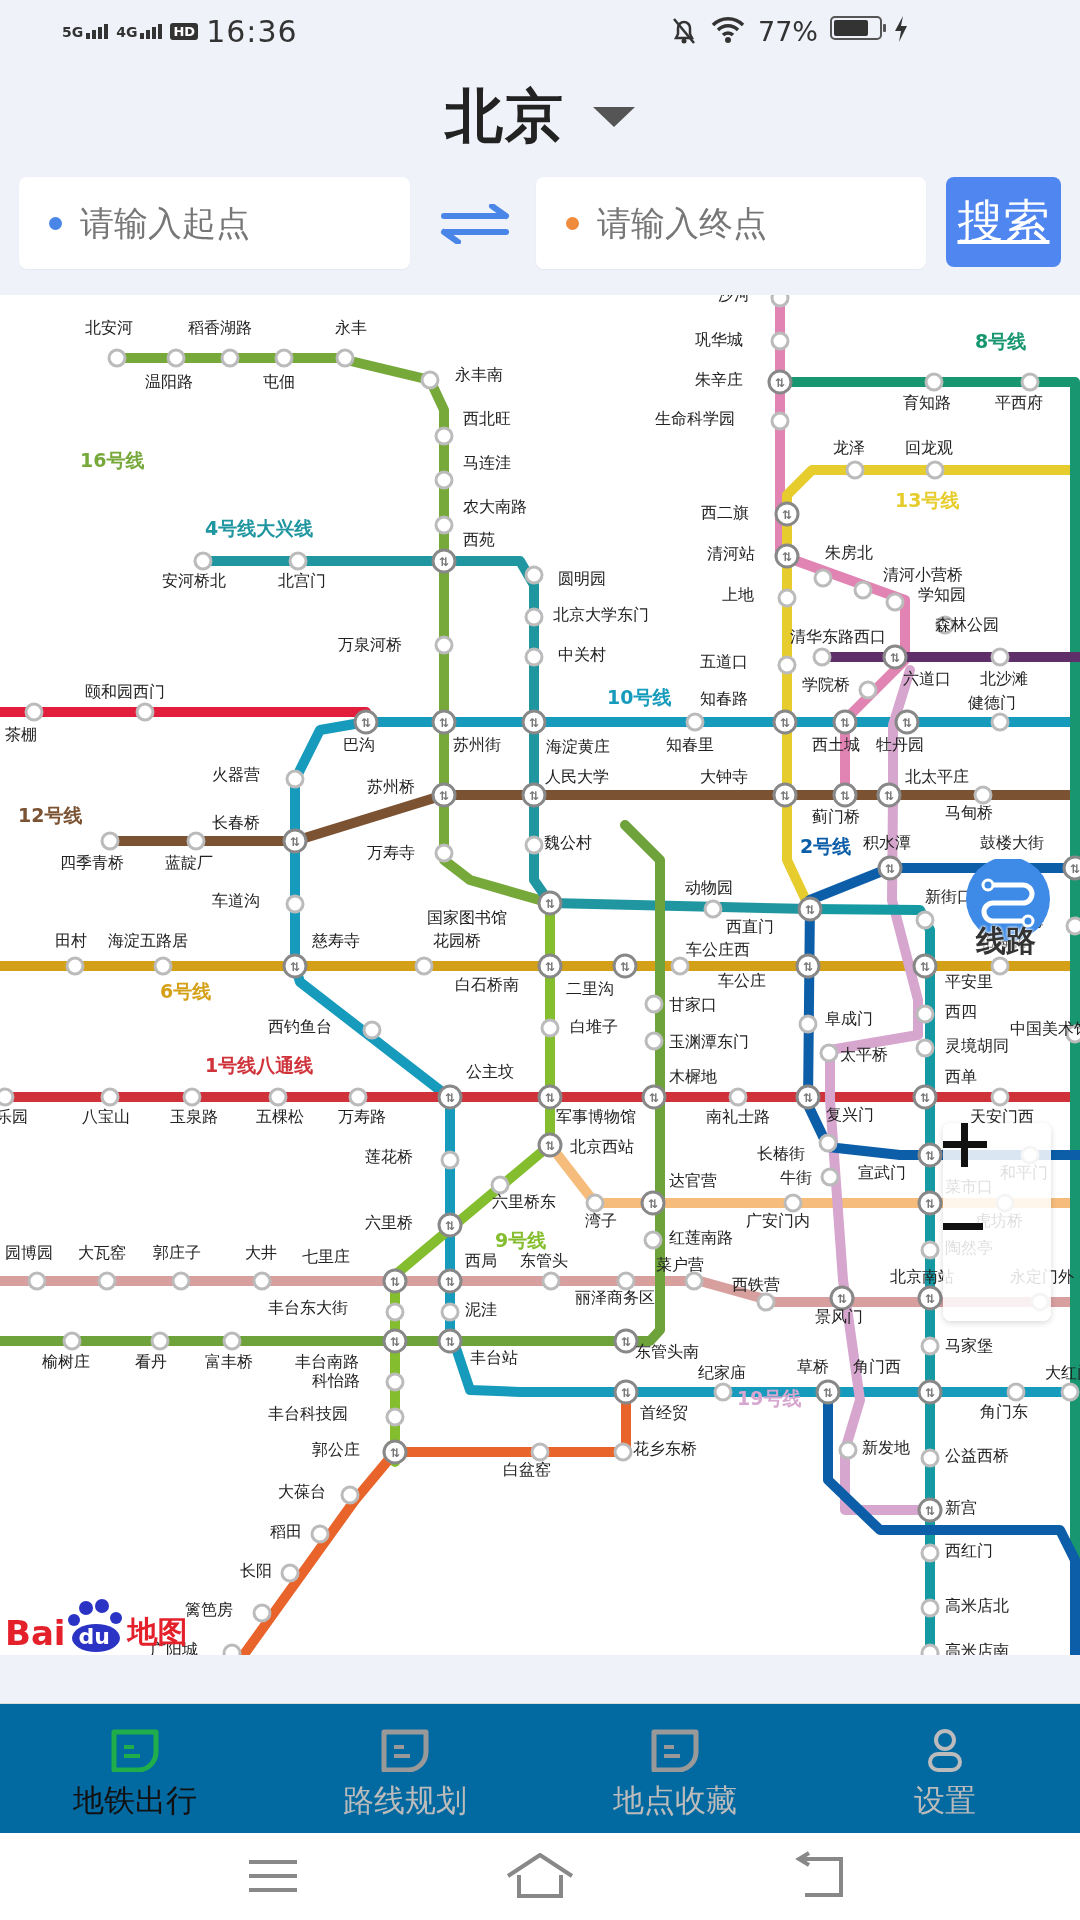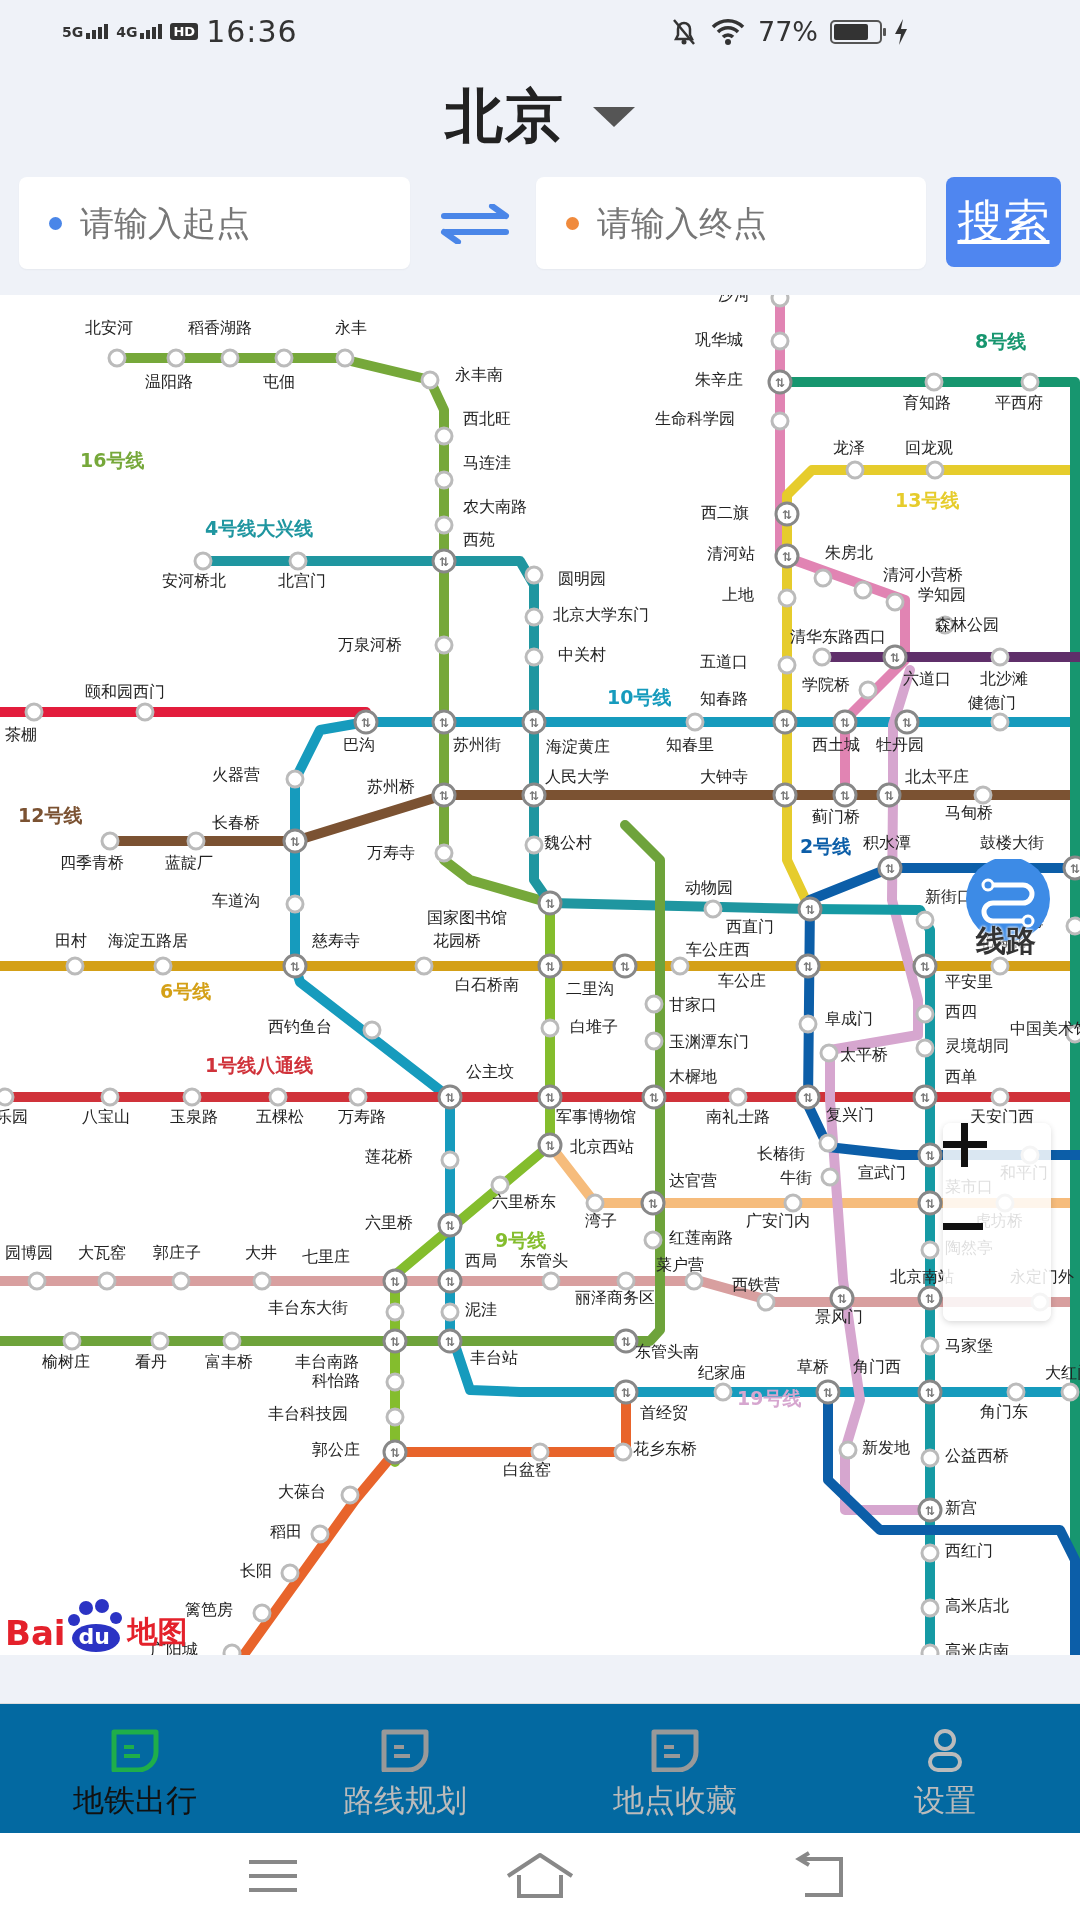--- a/index.html
+++ b/index.html
@@ -4,21 +4,21 @@
 <style>
   html,body{margin:0;padding:0;}
   body{width:1080px;height:1920px;background:#eff2f8;font-family:"DejaVu Sans","Liberation Sans",sans-serif;position:relative;overflow:hidden;color:#222;}
   .statusbar{position:absolute;left:0;top:0;width:948px;height:70px;}
   .sb-left{position:absolute;left:62px;top:14px;display:flex;align-items:center;gap:8px;font-size:30px;color:#333;}
   .sb-sig{font-size:14px;font-weight:bold;line-height:14px;color:#333;display:flex;align-items:flex-end;gap:1px;}
   .bars{display:inline-flex;align-items:flex-end;gap:2px;margin-left:2px;}
   .bars i{display:inline-block;width:4px;background:#333;}
   .hd{background:#333;color:#fff;font-size:13px;font-weight:bold;border-radius:3px;padding:1px 3px;text-align:center;}
   .sb-time{font-size:30px;letter-spacing:1px;}
-  .sb-right{position:absolute;right:40px;top:16px;display:flex;align-items:center;gap:12px;font-size:27px;color:#333;}
+  .sb-right{position:absolute;right:40px;top:16px;display:flex;gap:12px;font-size:27px;color:#333;}
   .battery{width:52px;height:24px;border:2px solid #555;border-radius:5px;position:relative;box-sizing:border-box;}
   .battery::after{content:"";position:absolute;right:-6px;top:6px;width:3px;height:8px;background:#555;border-radius:1px;}
   .battery .fill{position:absolute;left:2px;top:2px;bottom:2px;background:#333;border-radius:2px;}
   .city{position:absolute;top:78px;left:0;width:1080px;text-align:center;}
   .city-title{font-size:58px;font-weight:bold;color:#222;letter-spacing:2px;vertical-align:middle;}
   .city-caret{display:inline-block;width:0;height:0;border-left:21px solid transparent;border-right:21px solid transparent;border-top:20px solid #555;vertical-align:middle;margin-left:28px;}
   .input{position:absolute;top:177px;height:92px;background:#fff;border-radius:8px;display:flex;align-items:center;box-shadow:0 1px 2px rgba(0,0,0,0.04);}
   .input .dot{width:13px;height:13px;border-radius:50%;margin-left:30px;margin-right:16px;}
   .input input{border:none;outline:none;font-size:34px;color:#333;background:transparent;width:300px;font-family:inherit;}
   .input input::placeholder{color:#777;}

